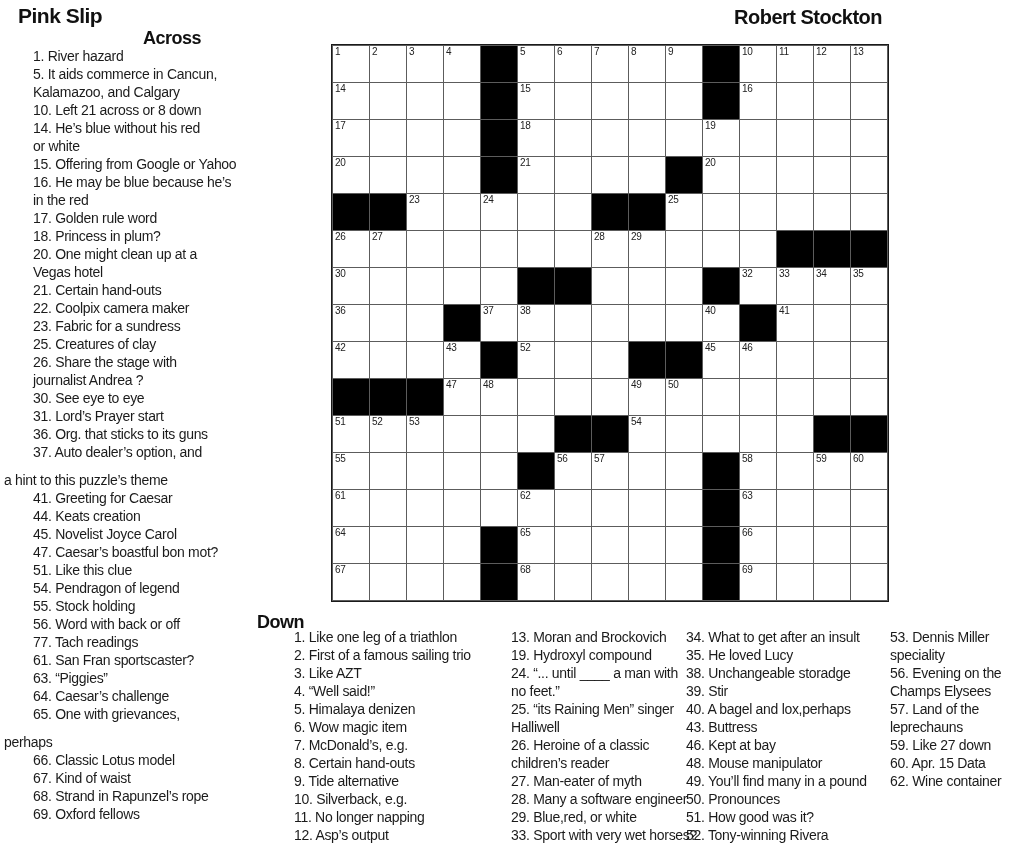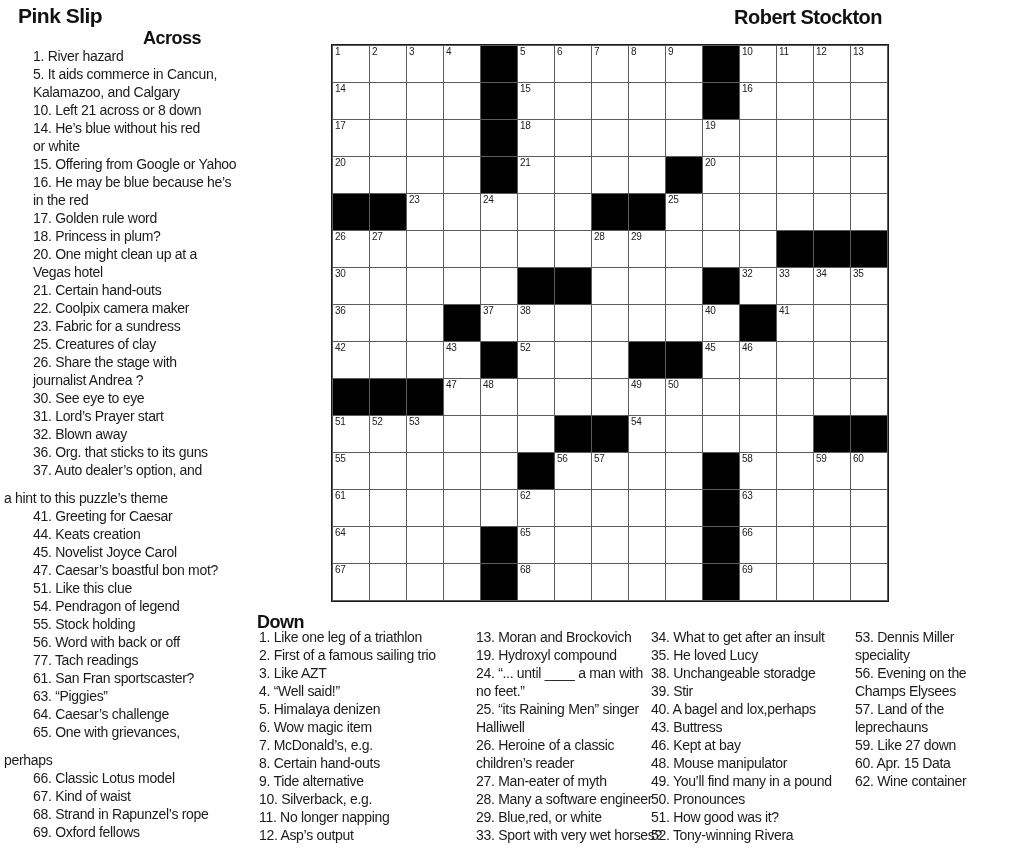--- a/index.html
+++ b/index.html
@@ -10,21 +10,21 @@
   .author{left:710px;top:6px;font-size:20px;margin-left:24px;}
   .across-heading{left:143px;top:28px;font-size:18px;}
   .down-heading{left:257px;top:612px;font-size:18px;}
 
   .clue-list{position:absolute;}
   .across-list{left:4px;top:47px;width:320px;}
   .clue-line{font-size:14px;line-height:18px;letter-spacing:-0.3px;white-space:nowrap;
              padding-left:29px;color:#1b1b1b;}
   .clue-line.hang{padding-left:0;margin-top:10px;}
   .down-col{position:absolute;top:628px;}
-  .down-col .clue-line{padding-left:0;}
+  .down-col .clue-line{padding-left:0;margin-left:35px;}
   .dc0{left:259px;} .dc1{left:476px;} .dc2{left:651px;} .dc3{left:855px;}
 
   .grid{position:absolute;left:331px;top:44px;
         display:grid;grid-template-columns:repeat(15,36px);grid-template-rows:repeat(15,36px);
         gap:1px;padding:1px;background:#5c5c5c;border:1px solid #1a1a1a;}
   .cell{position:relative;background:#ffffff;}
   .cell.black{background:#000000;}
   .cell .num{position:absolute;top:1px;left:2px;font-size:10px;line-height:10px;
              letter-spacing:-0.3px;color:#222;}
 </style>
@@ -52,21 +52,20 @@
       <div class="clue-line">20. One might clean up at a</div>
       <div class="clue-line">Vegas hotel</div>
       <div class="clue-line">21. Certain hand-outs</div>
       <div class="clue-line">22. Coolpix camera maker</div>
       <div class="clue-line">23. Fabric for a sundress</div>
       <div class="clue-line">25. Creatures of clay</div>
       <div class="clue-line">26. Share the stage with</div>
       <div class="clue-line">journalist Andrea ?</div>
       <div class="clue-line">30. See eye to eye</div>
       <div class="clue-line">31. Lord’s Prayer start</div>
-      <div class="clue-line">32. Blown away</div>
       <div class="clue-line">36. Org. that sticks to its guns</div>
       <div class="clue-line">37. Auto dealer’s option, and</div>
       <div class="clue-line hang">a hint to this puzzle’s theme</div>
       <div class="clue-line">41. Greeting for Caesar</div>
       <div class="clue-line">44. Keats creation</div>
       <div class="clue-line">45. Novelist Joyce Carol</div>
       <div class="clue-line">47. Caesar’s boastful bon mot?</div>
       <div class="clue-line">51. Like this clue</div>
       <div class="clue-line">54. Pendragon of legend</div>
       <div class="clue-line">55. Stock holding</div>

